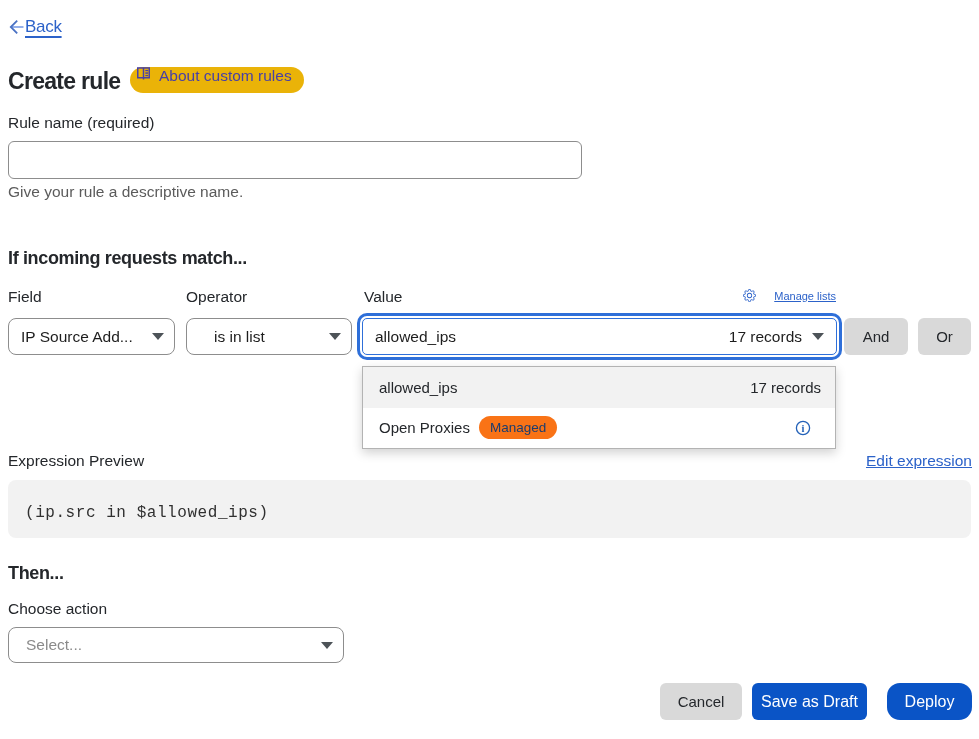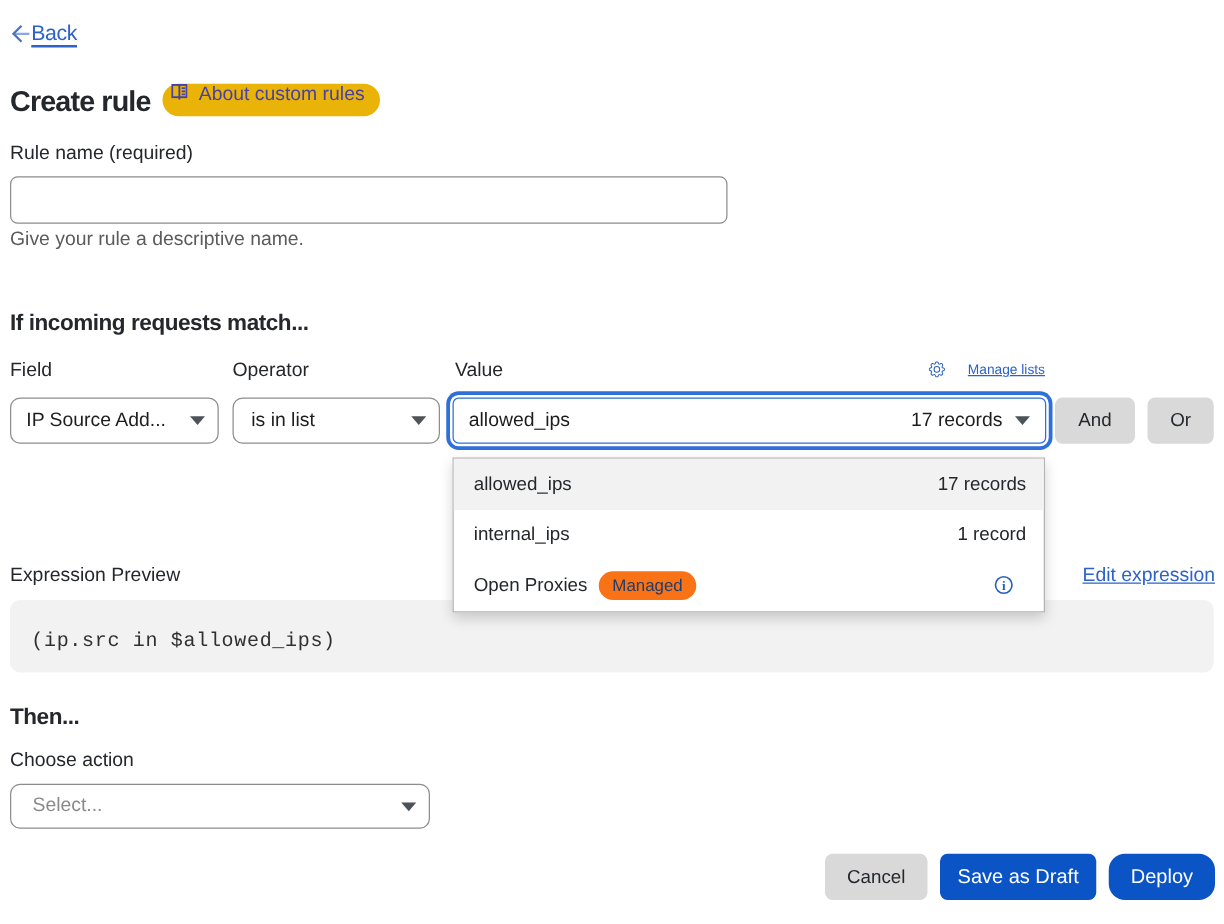--- a/index.html
+++ b/index.html
@@ -69,36 +69,35 @@
 <div class="abs lbl" style="left:364px; top:288px;">Value</div>
 <div class="abs" style="right:143px; top:289px; font-size:11px; display:flex; align-items:center; gap:18px;">
   <svg width="13" height="13" viewBox="0 0 16 16" fill="#2c62c9">
     <path d="M8 4.754a3.246 3.246 0 1 0 0 6.492 3.246 3.246 0 0 0 0-6.492zM5.754 8a2.246 2.246 0 1 1 4.492 0 2.246 2.246 0 0 1-4.492 0z"></path>
     <path d="M9.796 1.343c-.527-1.79-3.065-1.79-3.592 0l-.094.319a.873.873 0 0 1-1.255.52l-.292-.16c-1.64-.892-3.433.902-2.54 2.541l.159.292a.873.873 0 0 1-.52 1.255l-.319.094c-1.79.527-1.79 3.065 0 3.592l.319.094a.873.873 0 0 1 .52 1.255l-.16.292c-.892 1.64.901 3.434 2.541 2.54l.292-.159a.873.873 0 0 1 1.255.52l.094.319c.527 1.79 3.065 1.79 3.592 0l.094-.319a.873.873 0 0 1 1.255-.52l.292.16c1.64.893 3.434-.902 2.54-2.541l-.159-.292a.873.873 0 0 1 .52-1.255l.319-.094c1.79-.527 1.79-3.065 0-3.592l-.319-.094a.873.873 0 0 1-.52-1.255l.16-.292c.893-1.64-.902-3.433-2.541-2.54l-.292.159a.873.873 0 0 1-1.255-.52l-.094-.319zm-2.633.283c.246-.835 1.428-.835 1.674 0l.094.319a1.873 1.873 0 0 0 2.693 1.115l.291-.16c.764-.415 1.6.42 1.184 1.185l-.159.292a1.873 1.873 0 0 0 1.116 2.692l.318.094c.835.246.835 1.428 0 1.674l-.319.094a1.873 1.873 0 0 0-1.115 2.693l.16.291c.415.764-.42 1.6-1.185 1.184l-.291-.159a1.873 1.873 0 0 0-2.693 1.116l-.094.318c-.246.835-1.428.835-1.674 0l-.094-.319a1.873 1.873 0 0 0-2.692-1.115l-.292.16c-.764.415-1.6-.42-1.184-1.185l.159-.291A1.873 1.873 0 0 0 1.945 8.93l-.319-.094c-.835-.246-.835-1.428 0-1.674l.319-.094A1.873 1.873 0 0 0 3.06 4.377l-.16-.292c-.415-.764.42-1.6 1.185-1.184l.292.159a1.873 1.873 0 0 0 2.692-1.115l.094-.319z"></path>
   </svg>
   <a class="blue" href="#">Manage lists</a>
 </div>
 
 <div class="abs sel" style="left:8px; top:318px; width:167px;">IP Source Add...<span class="caret"></span></div>
-<div class="abs sel" style="left:186px; top:318px; width:166px; padding-left:14px;">is in list<span class="caret"></span></div>
+<div class="abs sel" style="left:186px; top:318px; width:166px; padding-left:27px;">is in list<span class="caret"></span></div>
 
 <div class="abs" style="left:362px; top:318px; width:475px; height:37px; border:1px solid #2e6fd9;
      box-shadow:0 0 0 2px #ffffff, 0 0 0 5px #2e6fd9; border-radius:5px; display:flex; align-items:center;
      font-size:15.5px; padding:0 12px; background:#fff; z-index:5;">
   allowed_ips
   <span style="margin-left:auto; margin-right:10px;">17 records</span>
   <span class="caret" style="margin-left:0;"></span>
 </div>
 
 <div class="abs btn gray" style="left:844px; top:318px; width:64px;">And</div>
 <div class="abs btn gray" style="left:918px; top:318px; width:53px;">Or</div>
 
 <div class="abs panel">
   <div class="row" style="background:#f2f2f2;">allowed_ips<span class="right">17 records</span></div>
-  <div class="row">internal_ips<span class="right">1 record</span></div>
   <div class="row">Open Proxies<span class="pill">Managed</span>
     <span class="right" style="display:flex; margin-right:10px;">
       <svg width="16" height="16" viewBox="0 0 16 16">
         <circle cx="8" cy="8" r="6.6" fill="none" stroke="#2361b8" stroke-width="1.3"></circle>
         <text x="8" y="12" text-anchor="middle" font-family="Liberation Serif" font-size="10.5" font-weight="bold" fill="#2361b8">i</text>
       </svg>
     </span>
   </div>
 </div>
 
@@ -106,14 +105,14 @@
 <div class="abs" style="right:7px; top:452px; font-size:15.5px;"><a class="blue" href="#">Edit expression</a></div>
 
 <div class="abs graybox"></div>
 <div class="abs mono" style="left:25px; top:504px;">(ip.src in $allowed_ips)</div>
 
 <h2 class="abs" style="left:8px; top:563px;">Then...</h2>
 <div class="abs lbl" style="left:8px; top:600px;">Choose action</div>
 <div class="abs sel" style="left:8px; top:627px; width:336px; height:36px; color:#8a8a8a; padding-left:17px;">Select...<span class="caret"></span></div>
 
 <div class="abs btn gray" style="left:660px; top:683px; width:82px;">Cancel</div>
-<div class="abs btn blue" style="left:752px; top:683px; width:125px;">Save as Draft</div>
+<div class="abs btn blue" style="left:752px; top:683px; width:115px;">Save as Draft</div>
 <div class="abs btn blue" style="left:887px; top:683px; width:85px;border-radius:13px;">Deploy</div>
 
 </body></html>

